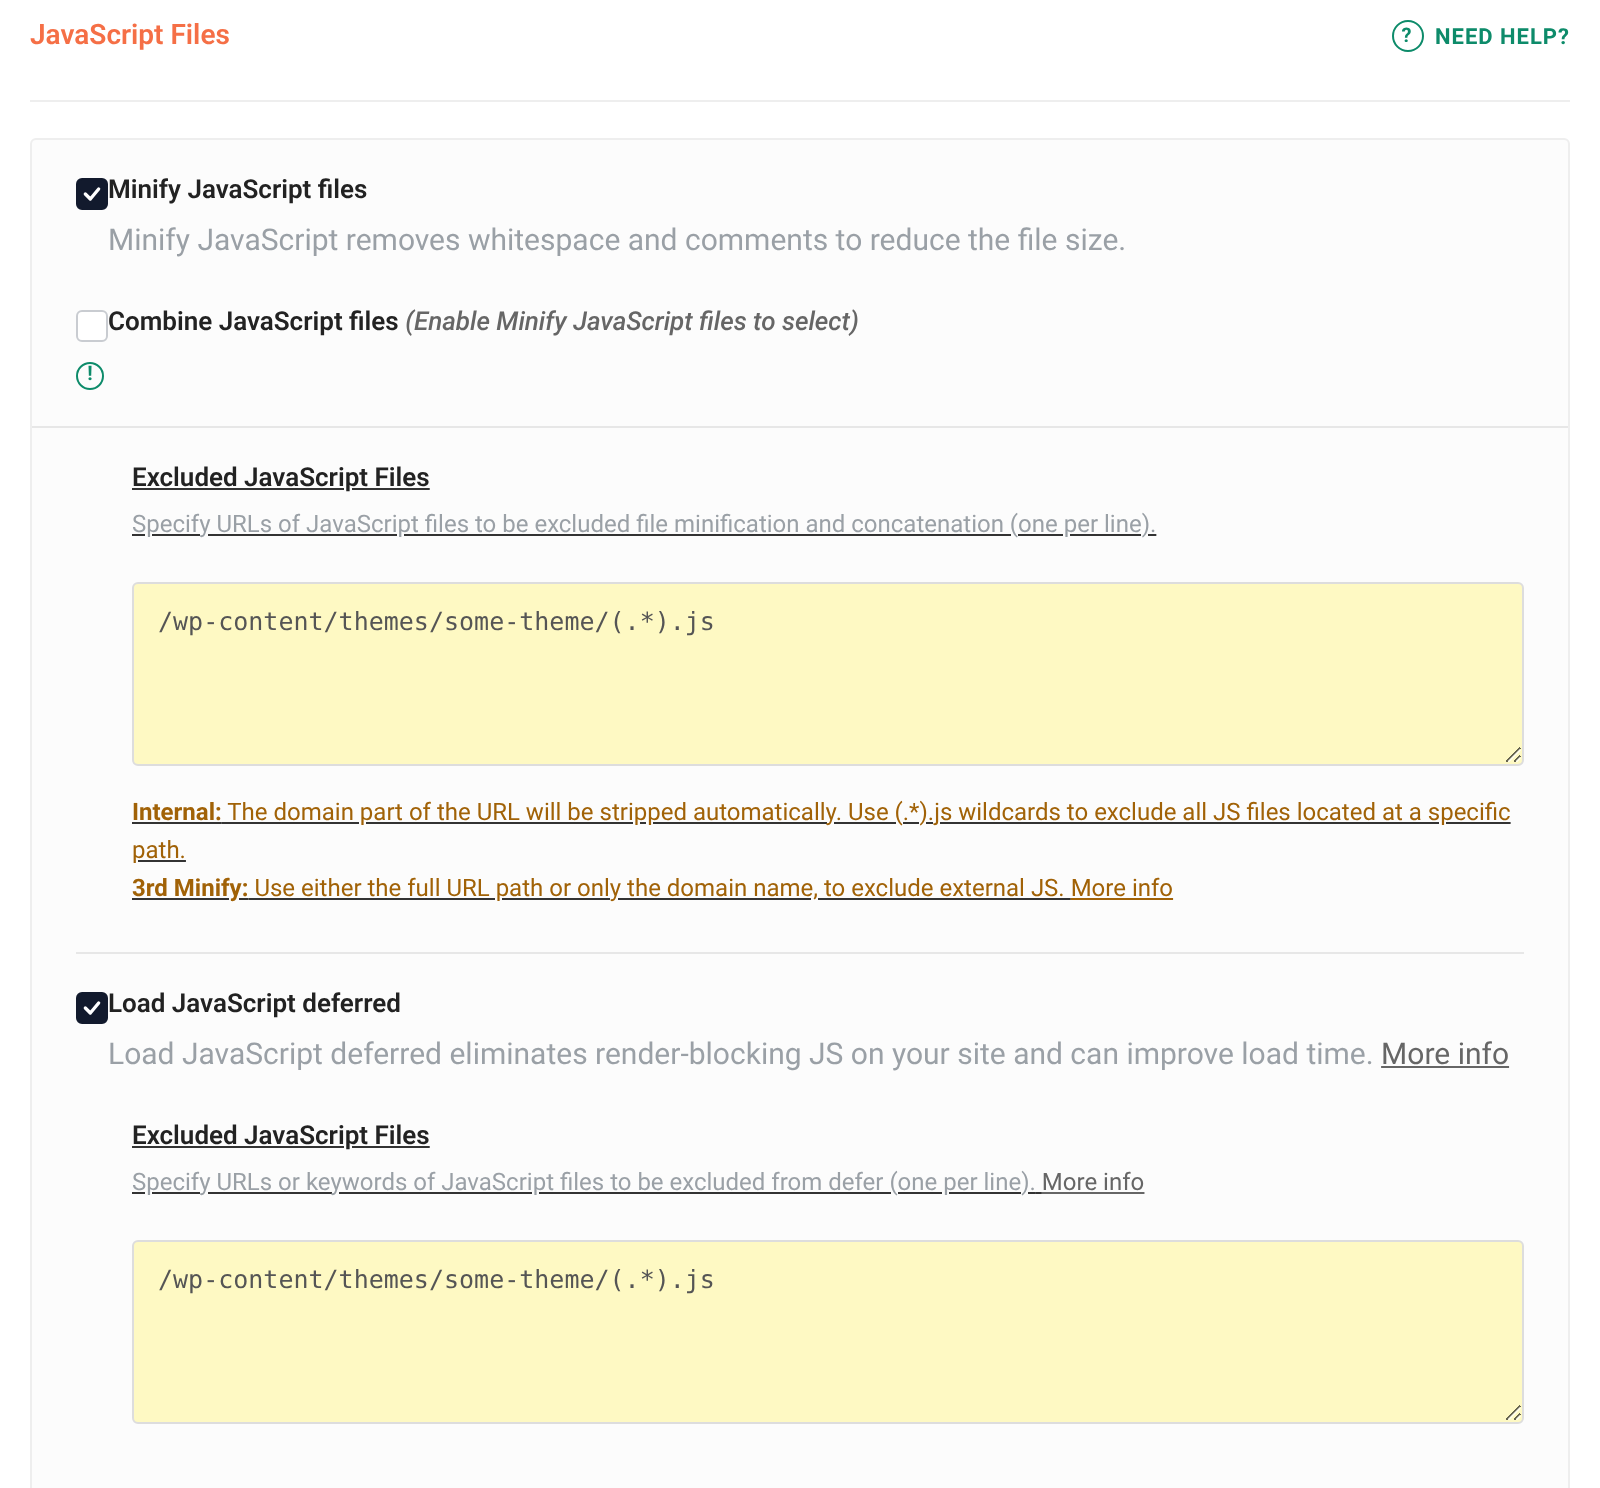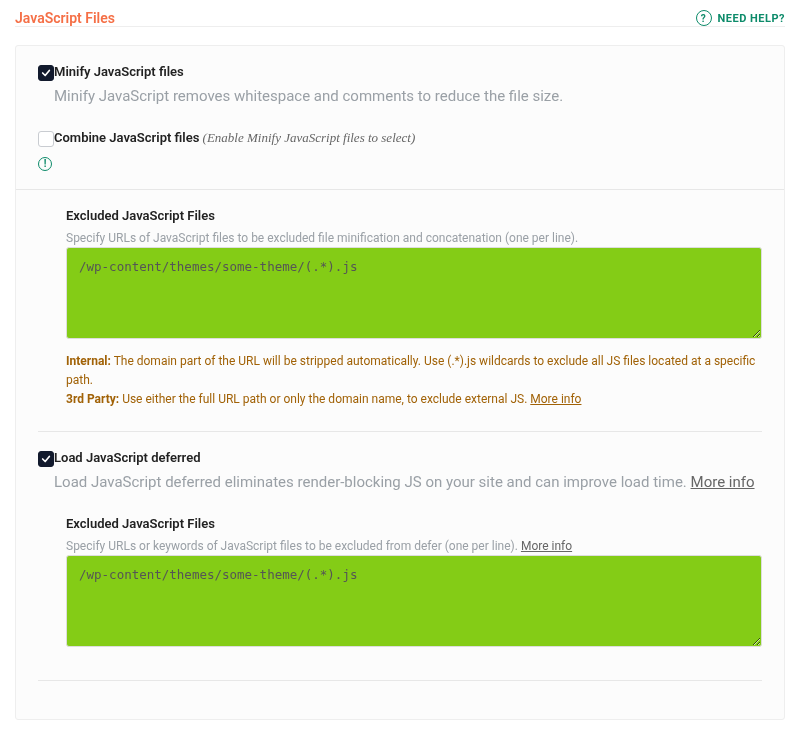--- a/index.html
+++ b/index.html
@@ -12,21 +12,21 @@
       font-size: 13px;
     }
     .container {
       width: 800px;
       padding: 10px 15px;
     }
     .header {
       display: flex;
       justify-content: space-between;
       align-items: center;
-      padding-bottom: 0;
+      padding-bottom: 24px;
       border-bottom: 1px solid #eee;
     }
     .title {
       color: #f56f46;
       font-size: 14px;
       font-weight: 600;
     }
     .help {
       display: flex;
       align-items: center;
@@ -91,21 +91,20 @@
     .option-body { flex: 1; }
     .option-label {
       font-size: 13px;
       font-weight: 600;
       color: #222;
     }
     .option-label .dep {
       font-style: italic;
       font-weight: 500;
       color: #666;
-      font-family: Liberation Serif, serif;
     }
     .option-desc {
       font-size: 15px;
       color: #9aa0a6;
       margin-top: 6px;
       line-height: 1.5;
     }
     .option-desc a, .hint a {
       color: inherit;
       text-decoration: underline;
@@ -131,43 +130,44 @@
       font-weight: 700;
       flex-shrink: 0;
     }
     .divider {
       border: none;
       border-top: 1px solid #e7e7e7;
       margin: 18px 0 0 0;
     }
     .subsection {
       padding: 18px 22px 0 50px;
+      text-decoration: underline;
     }
     .subsection-title {
       font-size: 13px;
       font-weight: 600;
       color: #222;
     }
     .subsection-desc {
       font-size: 12px;
       color: #9aa0a6;
       margin-top: 6px;
       line-height: 1.5;
     }
     textarea {
       width: 100%;
       border: 1px solid #ddd;
       border-radius: 3px;
       padding: 10px 12px;
       font-family: ui-monospace, SFMono-Regular, Menlo, Monaco, Consolas, monospace;
       font-size: 12.5px;
       color: #555;
-      margin-top: 0;
+      margin-top: 20px;
       resize: vertical;
-      background: #84cc16;
+      background: #fef9c3;
       line-height: 1.4;
     }
     .hint {
       font-size: 12px;
       color: #a16207;
       margin-top: 10px;
       line-height: 1.6;
     }
     .hint strong { font-weight: 700; }
     .more-info {
@@ -226,21 +226,21 @@
     </div>
 
     <hr class="divider">
 
     <div class="subsection">
       <div class="subsection-title">Excluded JavaScript Files</div>
       <div class="subsection-desc">Specify URLs of JavaScript files to be excluded file minification and concatenation (one per line).</div>
       <textarea rows="4" style="">/wp-content/themes/some-theme/(.*).js</textarea>
       <div class="hint">
         <strong>Internal:</strong><span> The domain part of the URL will be stripped automatically. Use (.*).js wildcards to exclude all JS files located at a specific path.</span><br>
-        <strong>3rd Party:</strong><span> Use either the full URL path or only the domain name, to exclude external JS. </span><a class="more-info">More info</a>
+        <strong>3rd Minify:</strong><span> Use either the full URL path or only the domain name, to exclude external JS. </span><a class="more-info">More info</a>
       </div>
     </div>
 
     <hr class="sub-divider">
 
     <div class="option">
       <div class="option-row">
         <div class="checkbox checked">
           <svg viewBox="0 0 12 12">
               <path d="M2 6 L5 9 L10 3" stroke="#fff" stroke-width="2" fill="none" stroke-linecap="round" stroke-linejoin="round"></path>

